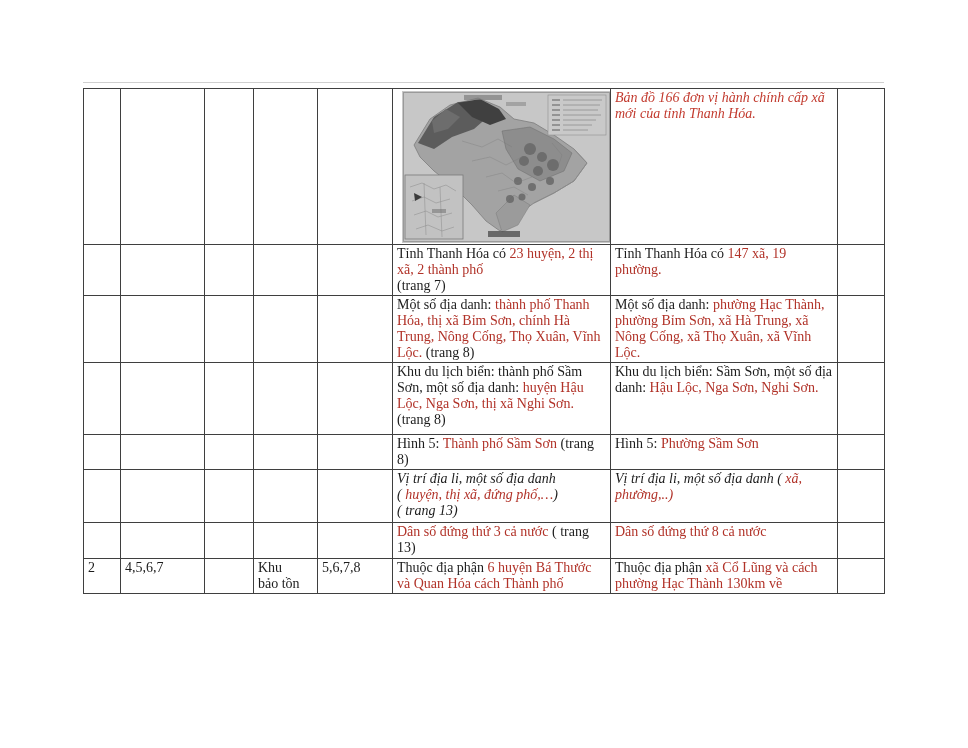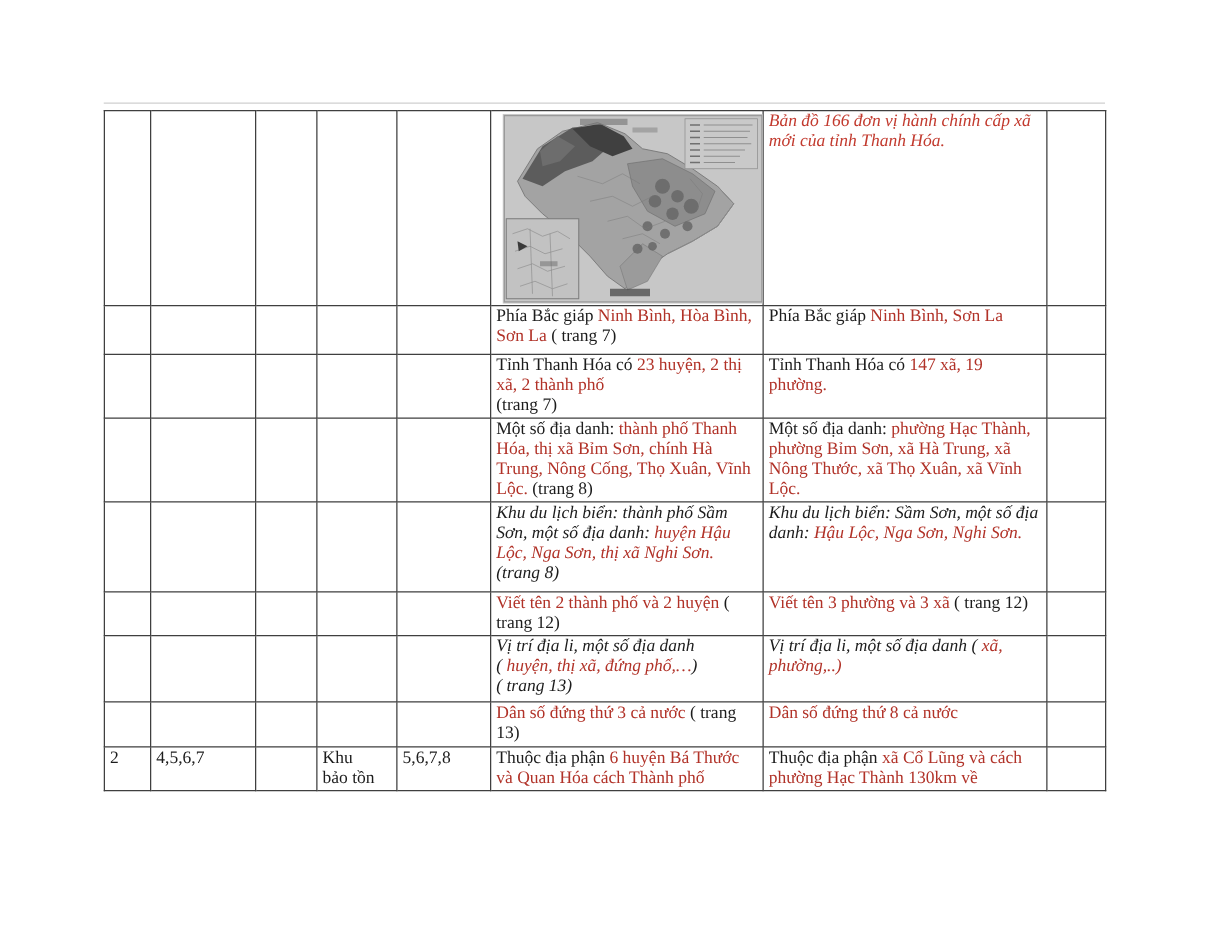--- a/index.html
+++ b/index.html
@@ -136,68 +136,58 @@
 
     <rect x="62" y="4" width="38" height="5" fill="#7a7a7a" opacity="0.65"></rect>
     <rect x="104" y="11" width="20" height="4" fill="#8a8a8a" opacity="0.6"></rect>
     <rect x="86" y="140" width="32" height="6" fill="#505050" opacity="0.8"></rect>
     <rect x="30" y="118" width="14" height="4" fill="#6a6a6a" opacity="0.5"></rect>
   </svg>
 </td>
           <td><span class="red ital">Bản đồ 166 đơn vị hành chính cấp xã mới của tỉnh Thanh Hóa.</span></td>
           <td></td>
         </tr>
-        <tr style="height: 39px;">
-          <td></td>
-          <td></td>
-          <td></td>
-          <td></td>
-          <td></td>
-          <td><span class="blk">Phía Bắc giáp </span><span class="red">Ninh Bình, Hòa Bình, Sơn La</span><span class="blk"> ( trang 7)</span></td>
-          <td><span class="blk">Phía Bắc giáp </span><span class="red">Ninh Bình, Sơn La</span></td>
-          <td></td>
-        </tr>
         <tr style="height: 50px;">
           <td></td>
           <td></td>
           <td></td>
           <td></td>
           <td></td>
           <td><span class="blk">Tỉnh Thanh Hóa có </span><span class="red">23 huyện, 2 thị xã, 2 thành phố</span><br><span class="blk"> (trang 7)</span></td>
           <td><span class="blk">Tỉnh Thanh Hóa có </span><span class="red">147 xã, 19 phường.</span></td>
           <td></td>
         </tr>
         <tr style="height: 64px;">
           <td></td>
           <td></td>
           <td></td>
           <td></td>
           <td></td>
           <td><span class="blk">Một số địa danh: </span><span class="red">thành phố Thanh Hóa, thị xã Bỉm Sơn, chính Hà Trung, Nông Cống, Thọ Xuân, Vĩnh Lộc.</span><span class="blk"> (trang 8)</span></td>
-          <td><span class="blk">Một số địa danh: </span><span class="red">phường Hạc Thành, phường Bỉm Sơn, xã Hà Trung, xã Nông Thước, xã Thọ Xuân, xã Vĩnh Lộc.</span></td>
-          <td></td>
-        </tr>
-        <tr style="height: 72px; font-style: italic;">
+          <td><span class="blk">Một số địa danh: </span><span class="red">phường Hạc Thành, phường Bỉm Sơn, xã Hà Trung, xã Nông Cống, xã Thọ Xuân, xã Vĩnh Lộc.</span></td>
+          <td></td>
+        </tr>
+        <tr style="height: 72px;">
           <td></td>
           <td></td>
           <td></td>
           <td></td>
           <td></td>
           <td><span class="blk">Khu du lịch biển: thành phố Sầm Sơn, một số địa danh: </span><span class="red">huyện Hậu Lộc, Nga Sơn, thị xã Nghi Sơn.</span><br><span class="blk">(trang 8)</span></td>
           <td><span class="blk">Khu du lịch biển: Sầm Sơn, một số địa danh: </span><span class="red">Hậu Lộc, Nga Sơn, Nghi Sơn.</span></td>
           <td></td>
         </tr>
         <tr style="height: 34px;">
           <td></td>
           <td></td>
           <td></td>
           <td></td>
           <td></td>
-          <td><span class="red">Viết tên 2 thành phố và 2 huyện</span><span class="blk"> ( trang 12)</span></td>
-          <td><span class="red">Viết tên 3 phường và 3 xã</span><span class="blk"> ( trang 12)</span></td>
+          <td><span class="blk">Hình 5: </span><span class="red">Thành phố Sầm Sơn</span><span class="blk"> (trang 8)</span></td>
+          <td><span class="blk">Hình 5: </span><span class="red">Phường Sầm Sơn</span></td>
           <td></td>
         </tr>
         <tr style="height: 53px; font-style: italic;">
           <td></td>
           <td></td>
           <td></td>
           <td></td>
           <td></td>
           <td><span class="blk">Vị trí địa li, một số địa danh</span><br><span class="blk">( </span><span class="red">huyện, thị xã, đứng phố,…</span><span class="blk">)</span><br><span class="blk">( trang 13)</span></td>
           <td><span class="blk">Vị trí địa li, một số địa danh ( </span><span class="red">xã, phường,..)</span></td>

